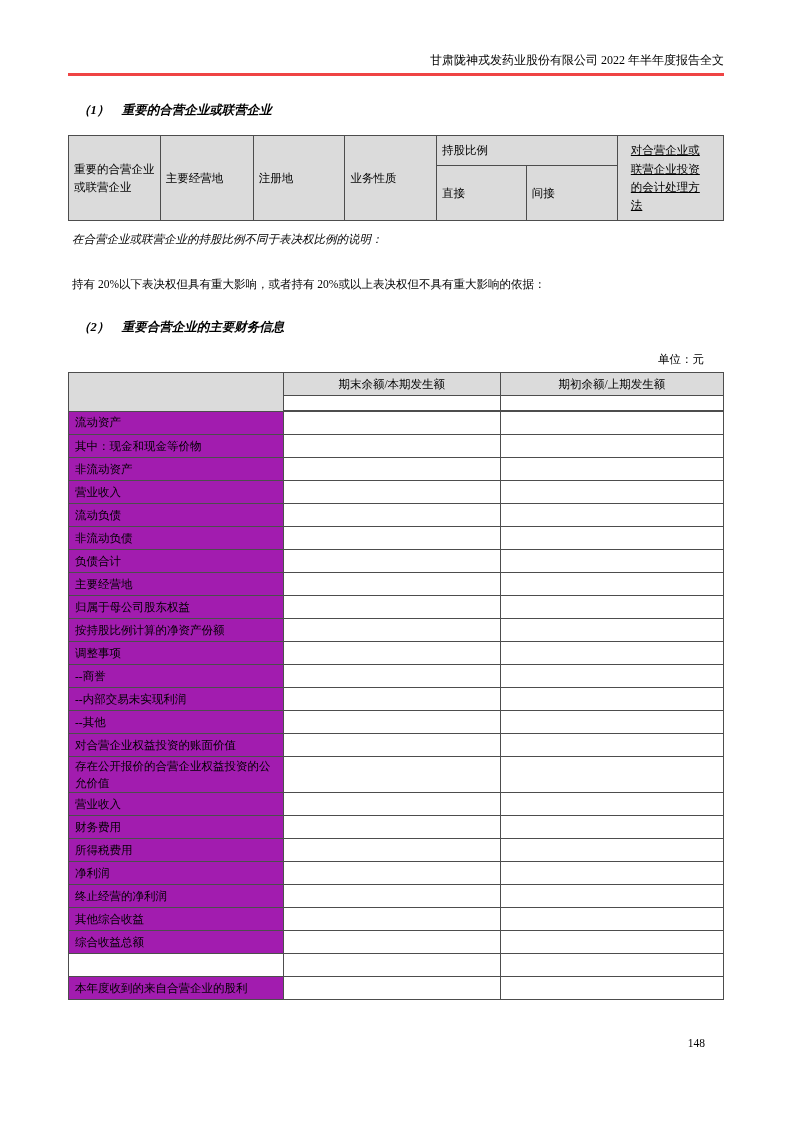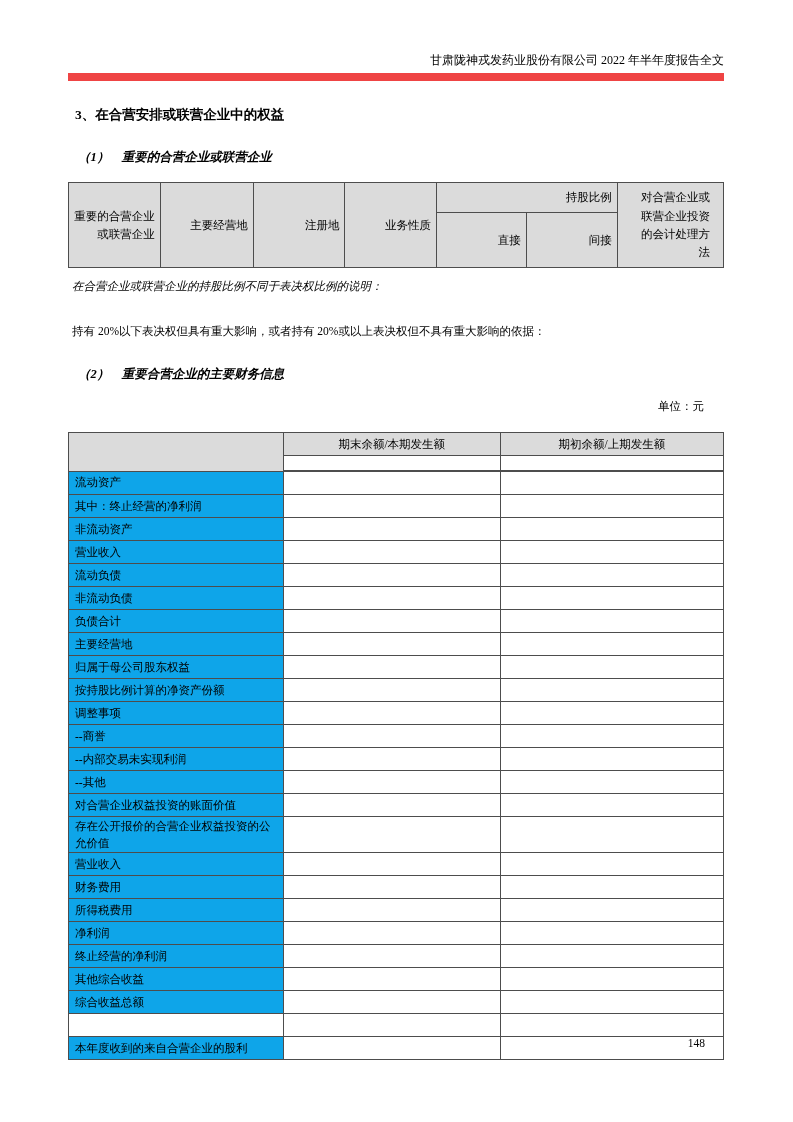--- a/index.html
+++ b/index.html
@@ -4,61 +4,60 @@
 <style>
   html,body{margin:0;padding:0;}
   body{
     width:793px;height:1122px;background:#ffffff;position:relative;
     font-family:"Liberation Serif","DejaVu Serif",serif;color:#000;
     -webkit-font-smoothing:antialiased;
   }
   .content{position:absolute;left:68px;top:0;width:656px;}
   .doc-header{
     margin-top:52px;text-align:right;font-size:12px;line-height:16px;
-    padding-bottom:5px;border-bottom:8px solid #ef4444;
+    padding-bottom:5px;border-bottom:3px solid #ef4444;
   }
   .sec-title{font-size:13.5px;font-weight:bold;margin:25px 0 0 7px;line-height:17px;}
   .sub-title{font-size:12.5px;font-weight:bold;margin:26px 0 0 10px;line-height:16px;font-style:italic;}
   .note{font-size:11.5px;line-height:15px;margin:0 0 0 4px;}
   .note1{margin-top:11px;font-style:italic;}
   .note2{margin-top:30px;}
   .sub2{margin-top:27px;}
   .unit-label{font-size:11.5px;text-align:right;margin-top:17px;padding-right:20px;margin-bottom:4px;font-family:Liberation Serif, serif;}
 
   table{border-collapse:collapse;width:100%;table-layout:fixed;}
   td,th{border:1px solid #4d4d4d;font-weight:normal;}
 
   #table1{margin-top:17px;}
   #table1 td{
     background:#dbdbdb;font-size:11.5px;line-height:1.6;
-    text-align:right;vertical-align:middle;padding:2px 5px;word-break:break-all;
+    text-align:left;vertical-align:middle;padding:2px 5px;word-break:break-all;
   }
   #table1 tr.r1 td{height:25px;}
   #table1 tr.r2 td{height:50px;}
-  #table1 td.acct{padding:0 13px;}
-
-  #table2{margin-top:18px;}
+  #table1 td.acct{padding:0 13px;text-decoration:underline;}
+
+  #table2{margin-top:5px;}
   #table2 td{font-size:11.5px;height:20px;padding:1px 6px;vertical-align:middle;line-height:1.45;word-break:break-all;}
-  #table2 .lbl{background:#0ea5e9;text-align:left;}
+  #table2 .lbl{background:#a21caf;text-align:left;}
   #table2 .val{background:#ffffff;}
   #table2 tr.hdr td{background:#dbdbdb;text-align:center;height:20px;}
   #table2 tr.hdr td.corner{background:#dbdbdb;}
   #table2 tr.hdr-blank td{height:12px;border-bottom:2px solid #4d4d4d;background:#fff;}
   #table2 tr.blank-row td{background:#ffffff;}
 
   .page-num{position:absolute;top:1037px;right:88px;font-size:11.5px;}
 </style>
 </head>
 <body>
 
 <div class="content">
 
   <div class="doc-header">甘肃陇神戎发药业股份有限公司 2022 年半年度报告全文</div>
 
-  <div class="sec-title">3、在合营安排或联营企业中的权益</div>
 
   <div class="sub-title">（1）　重要的合营企业或联营企业</div>
 
   <table id="table1">
     <colgroup>
       <col style="width:14.0%">
         <col style="width:14.2%">
         <col style="width:14.0%">
       <col style="width:14.0%">
         <col style="width:13.7%">
@@ -103,21 +102,21 @@
     <tr class="hdr-blank">
       <td></td>
       <td></td>
     </tr>
     <tr>
           <td class="lbl">流动资产</td>
           <td class="val"></td>
           <td class="val"></td>
         </tr>
     <tr>
-          <td class="lbl">其中：终止经营的净利润</td>
+          <td class="lbl">其中：现金和现金等价物</td>
           <td class="val"></td>
           <td class="val"></td>
         </tr>
     <tr>
           <td class="lbl">非流动资产</td>
           <td class="val"></td>
           <td class="val"></td>
         </tr>
     <tr>
           <td class="lbl">营业收入</td>

